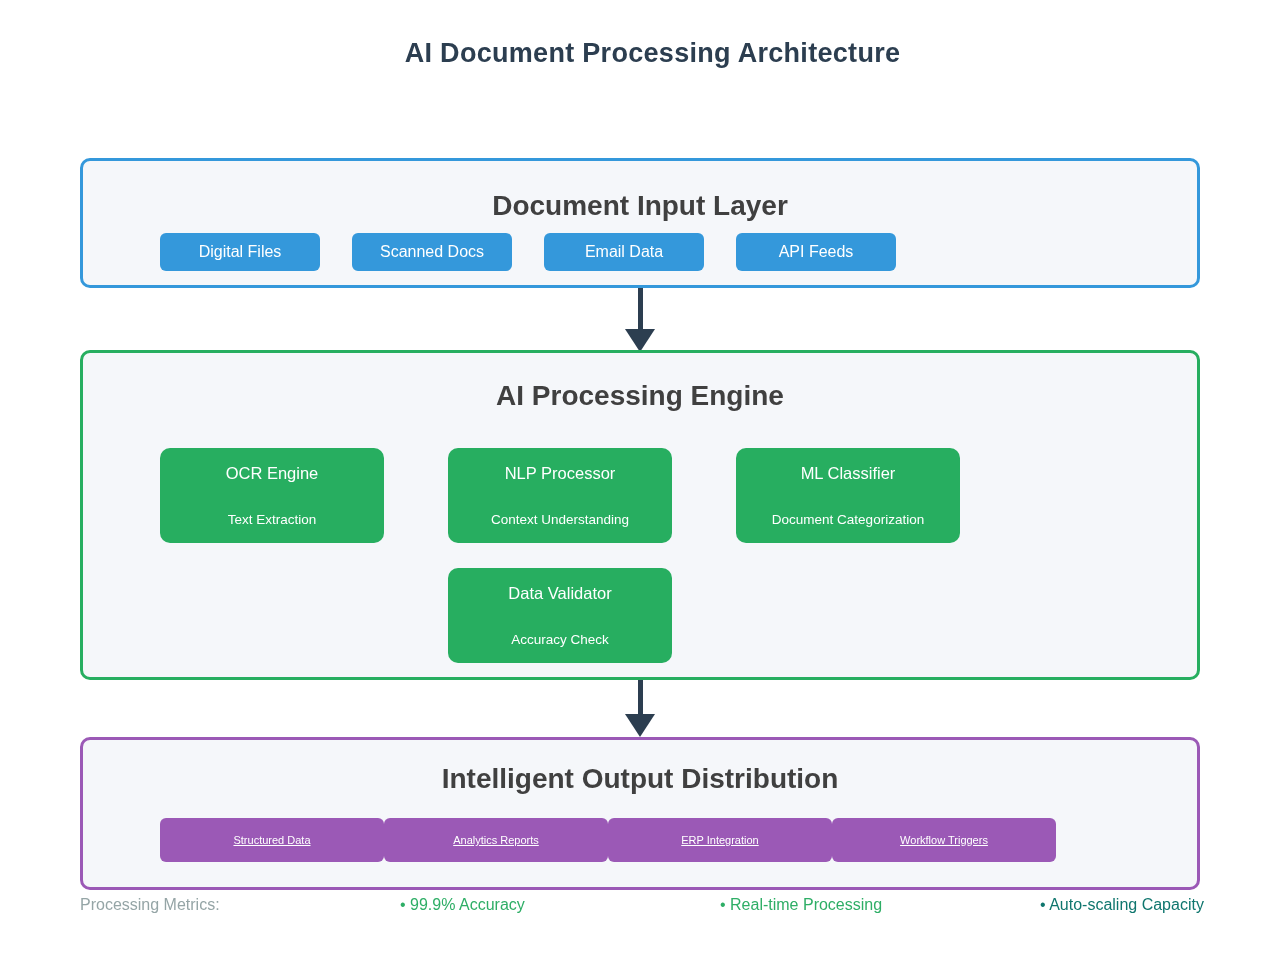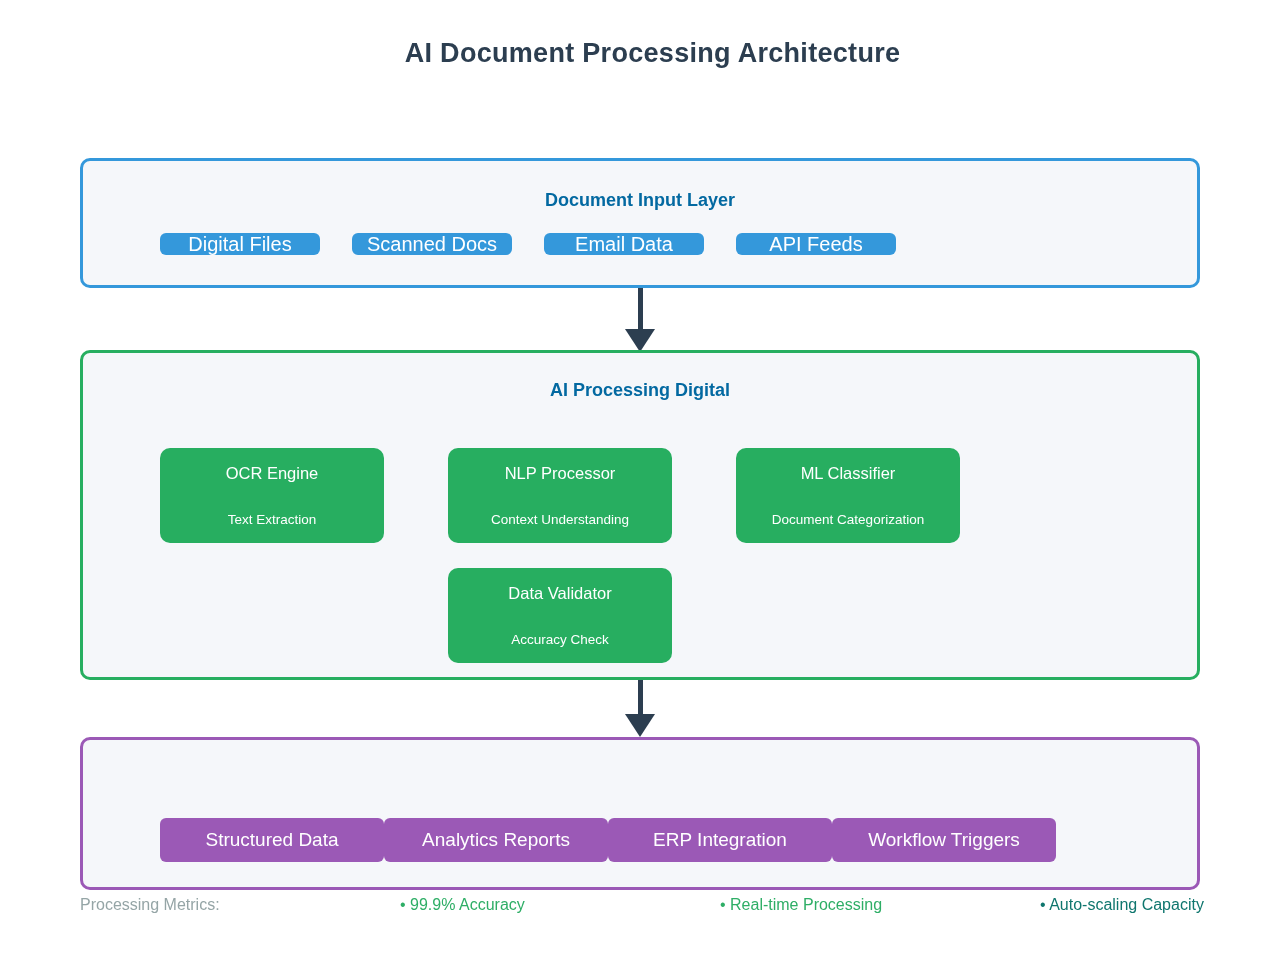--- a/index.html
+++ b/index.html
@@ -19,32 +19,32 @@
   .layer {
     position: absolute; left: 80px; width: 1120px;
     background: #f5f7fa; border-radius: 10px;
   }
   .layer-input  { top: 158px; height: 130px; border: 3px solid #3498db; }
   .layer-engine { top: 350px; height: 330px; border: 3px solid #27ae60; }
   .layer-output { top: 737px; height: 153px; border: 3px solid #9b59b6; }
 
   .layer-title {
     position: absolute; left: 0; width: 100%; text-align: center;
-    font-size: 18px; font-weight: bold; color: #0369a1;
+    font-size: 28px; font-weight: bold; color: #404040;
   }
   .layer-input  .layer-title { top: 29px; }
   .layer-engine .layer-title { top: 27px; }
   .layer-output .layer-title { top: 23px; }
 
   .pill {
     position: absolute; display: flex; align-items: center; justify-content: center;
     color: #ffffff; border-radius: 6px; white-space: nowrap;
   }
-  .pill-blue   { background: #3498db; width: 160px; height: 22px; top: 72px; font-size: 20px; }
-  .pill-purple { background: #9b59b6; width: 224px; height: 44px; top: 78px; font-size: 19px; }
+  .pill-blue   { background: #3498db; width: 160px; height: 38px; top: 72px; font-size: 16px; }
+  .pill-purple { background: #9b59b6; width: 224px; height: 44px; top: 78px; font-size: 11px; text-decoration: underline; }
 
   .node {
     position: absolute; width: 224px; height: 95px;
     background: #27ae60; border-radius: 10px; color: #ffffff;
     display: flex; flex-direction: column; align-items: center; justify-content: center;
     gap: 29px; white-space: nowrap;
   }
   .node-title { font-size: 16.5px; }
   .node-sub   { font-size: 13.5px; }
 
@@ -83,21 +83,21 @@
     <div class="pill pill-blue" style="left:269px">Scanned Docs</div>
     <div class="pill pill-blue" style="left:653px">API Feeds</div>
   </div>
 
   <div class="arrow arrow-1">
     <div class="arrow-line"></div>
     <div class="arrow-head"></div>
   </div>
 
   <div class="layer layer-engine">
-    <div class="layer-title">AI Processing Digital</div>
+    <div class="layer-title">AI Processing Engine</div>
 
     <div class="node" style="left:77px; top:95px">
       <div class="node-title">OCR Engine</div>
       <div class="node-sub">Text Extraction</div>
     </div>
     <div class="node" style="left:365px; top:95px">
       <div class="node-title">NLP Processor</div>
       <div class="node-sub">Context Understanding</div>
     </div>
     <div class="node" style="left:653px; top:95px">
@@ -109,20 +109,21 @@
       <div class="node-sub">Accuracy Check</div>
     </div>
   </div>
 
   <div class="arrow arrow-2">
     <div class="arrow-line"></div>
     <div class="arrow-head"></div>
   </div>
 
   <div class="layer layer-output">
+    <div class="layer-title">Intelligent Output Distribution</div>
     <div class="pill pill-purple" style="left:77px">Structured Data</div>
     <div class="pill pill-purple" style="left:301px">Analytics Reports</div>
     <div class="pill pill-purple" style="left:525px">ERP Integration</div>
     <div class="pill pill-purple" style="left:749px">Workflow Triggers</div>
   </div>
 
   <div class="metrics">
     <span class="metrics-label">Processing Metrics:</span>
     <span class="metric-1">• 99.9% Accuracy</span>
     <span class="metric-2">• Real-time Processing</span>

